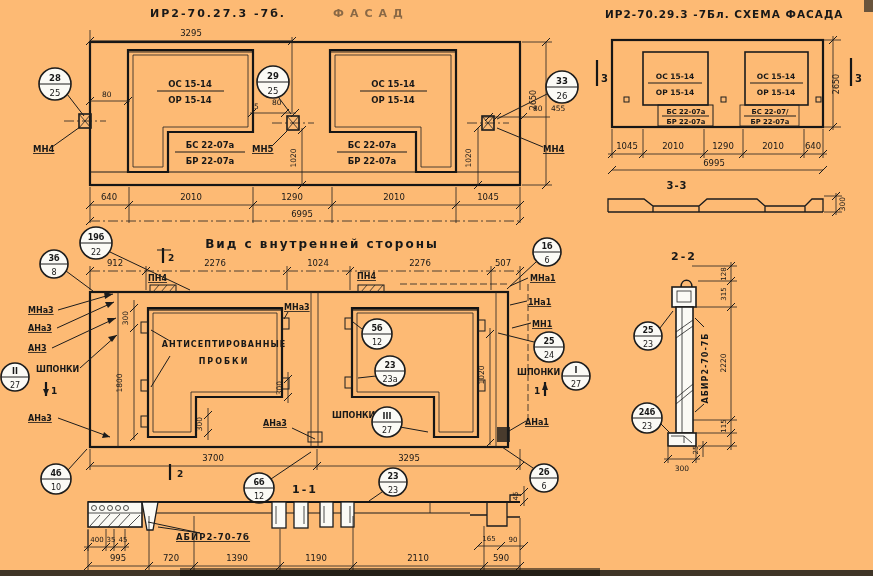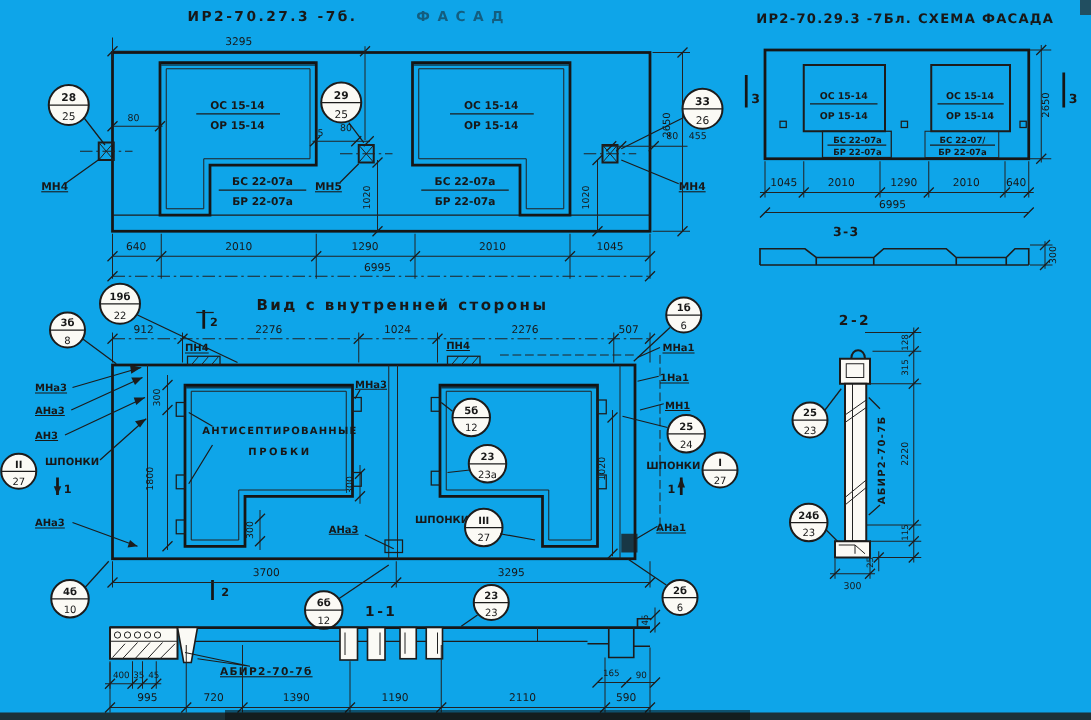--- a/index.html
+++ b/index.html
@@ -1,16 +1,16 @@
 <!DOCTYPE html>
 <html><head>
 <meta charset="utf-8">
 <style>
   html,body{margin:0;padding:0;background:#dedbd3;}
-  .page{position:relative;width:873px;height:576px;background:#0ea5e9;overflow:hidden;margin:0 auto;}
+  .page{position:relative;width:873px;height:576px;background:#fdba74;overflow:hidden;margin:0 auto;}
   svg{display:block;}
   text{fill:#181818;font-family:"DejaVu Sans",sans-serif;}
   .t65{font-size:6.8px}.t7{font-size:7px}.t75{font-size:7.5px}.t8{font-size:8px}
   .t85{font-size:8.5px}.t9{font-size:9px}.t10{font-size:10px}.t105{font-size:10.5px}
   .t11{font-size:11px}.t12{font-size:12px}
   .b{font-weight:bold}.mid{text-anchor:middle}
   .u{text-decoration:underline}
   .ls1{letter-spacing:1px}.ls2{letter-spacing:2px}
   .faint{opacity:.5;letter-spacing:6px}
   .s08{stroke:#222;stroke-width:.8;fill:none}

